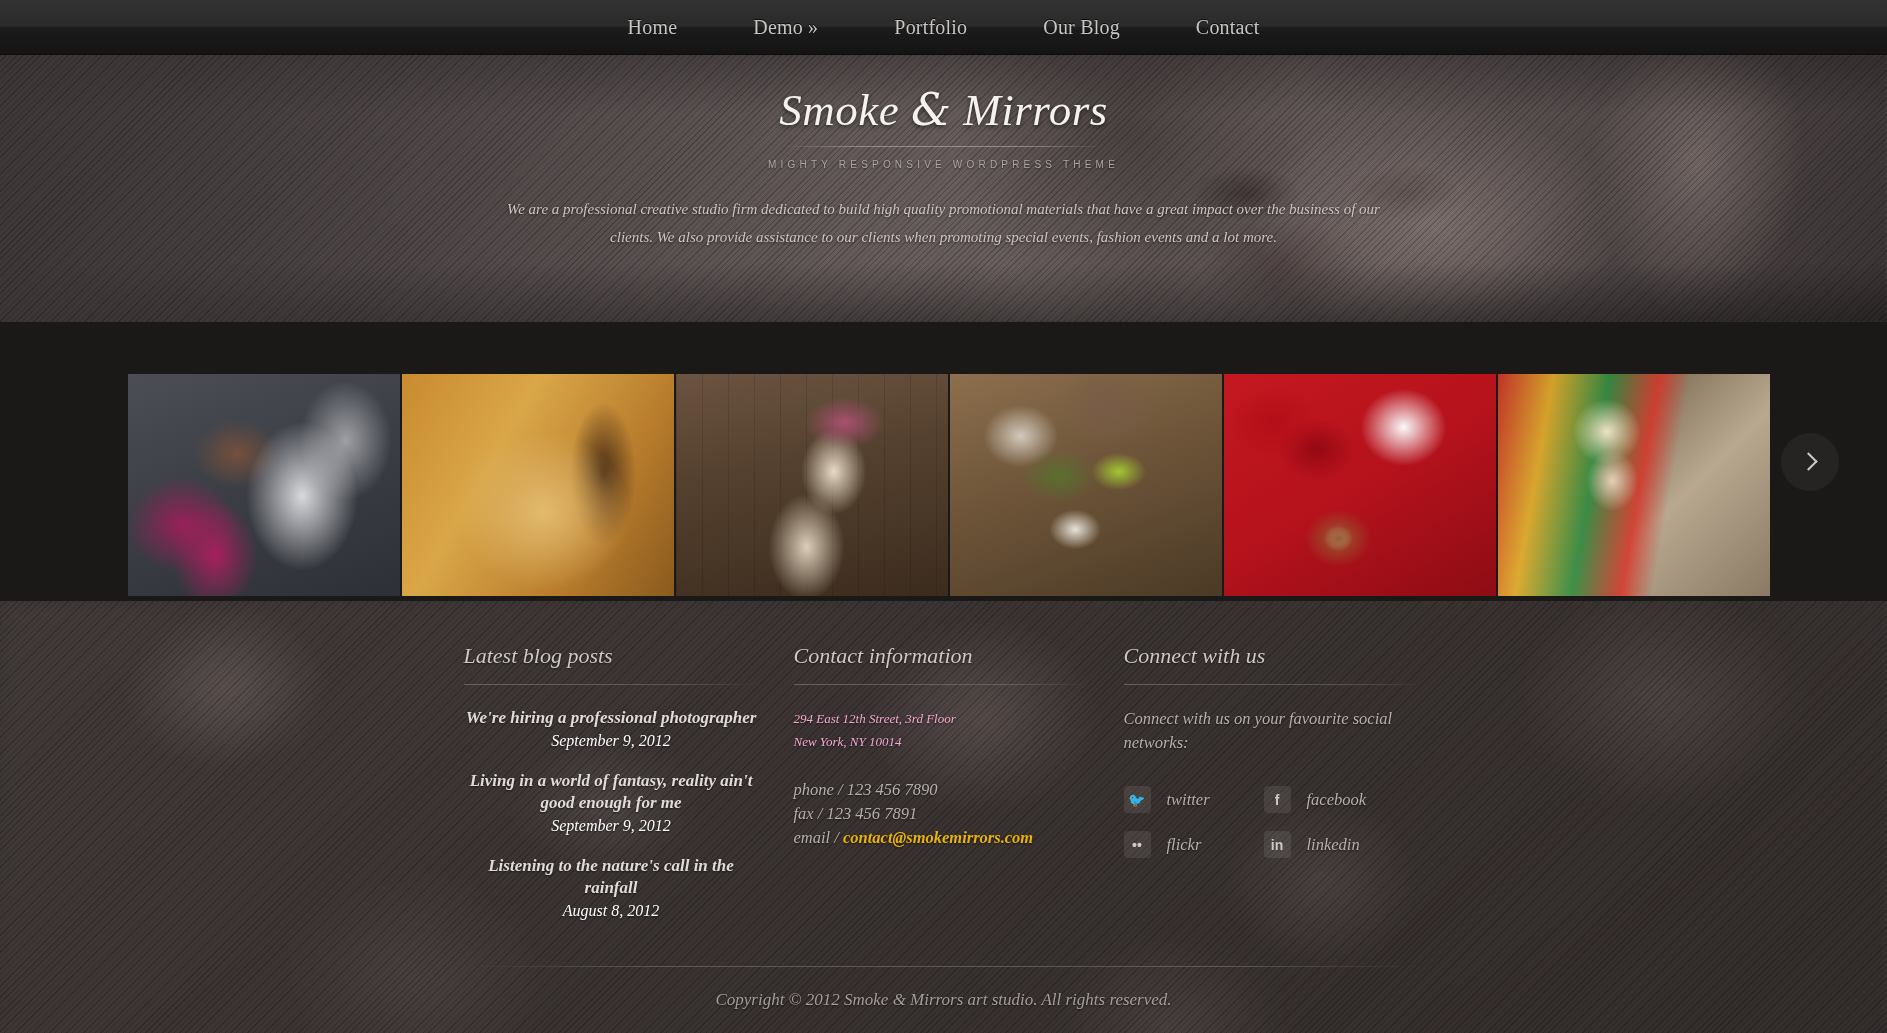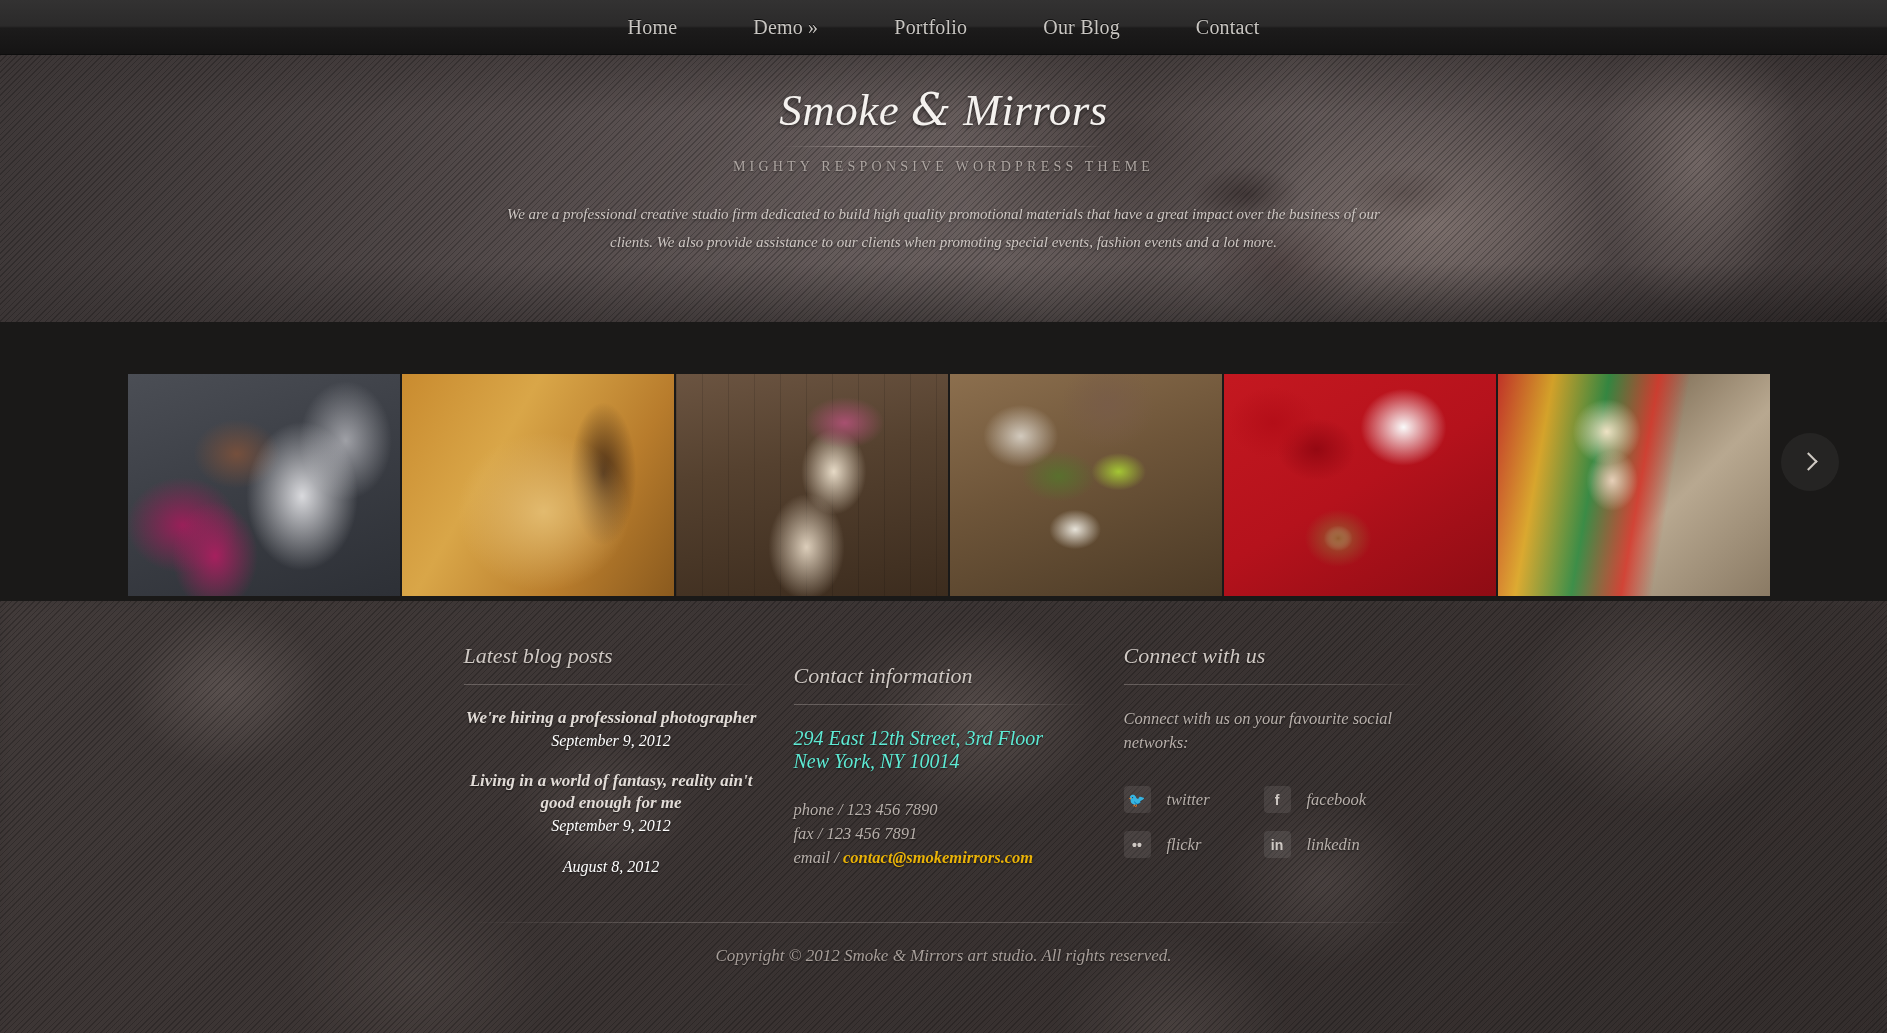--- a/index.html
+++ b/index.html
@@ -86,22 +86,22 @@
     text-align:center;
   }
   .hero-title .amp{ font-family:"DejaVu Serif", serif; font-style:italic; }
   .hero-rule{
     width:325px; height:1px;
     margin:13px auto 0;
     background:linear-gradient(90deg, rgba(215,205,200,0) 0%, rgba(215,205,200,.45) 25%, rgba(215,205,200,.45) 75%, rgba(215,205,200,0) 100%);
   }
   .hero-sub{
     margin-top:12px;
-    font-family:Liberation Serif, serif;
-    font-size:14px;
+    font-family:Liberation Sans, sans-serif;
+    font-size:10px;
     letter-spacing:4.2px;
     color:#aea6a2;
     text-transform:uppercase;
     text-shadow:0 1px 2px rgba(0,0,0,.5);
   }
   .hero-para{
     margin:25px auto 0;
     width:900px;
     font-size:15px;
     font-style:italic;
@@ -216,21 +216,21 @@
     z-index:1;
   }
   .footer-inner{
     position:relative; z-index:5;
     width:960px;
     margin:0 auto;
     padding-top:42px;
     display:flex;
   }
   .fcol{ width:330px; padding-right:35px; }
-  .fcol.c2{ width:330px;margin-top:20px; }
+  .fcol.c2{ width:330px; }
   .fcol.c3{ width:300px; padding-right:0; }
   .fhead{
     font-size:22px; font-style:italic;
     color:#cfc8c3;
     text-shadow:0 1px 2px rgba(0,0,0,.6);
     padding-bottom:15px;
   }
   .fdiv{
     height:1px;
     background:linear-gradient(90deg, rgba(210,200,195,.3) 0%, rgba(210,200,195,.22) 75%, rgba(210,200,195,0) 100%);
@@ -242,22 +242,22 @@
     color:#e2dcd7; line-height:22px;
     cursor:pointer;
     text-shadow:0 1px 2px rgba(0,0,0,.6);
   }
   .post-date{
     font-size:16px; font-style:italic;
     color:#ffffff; line-height:23px;
     text-shadow:0 1px 2px rgba(0,0,0,.6);
   }
   .caddr{
-    font-size:20px; font-style:italic;
-    color:#5eead4; line-height:23px;
+    font-size:13px; font-style:italic;
+    color:#f9a8d4; line-height:23px;
     text-shadow:0 1px 2px rgba(0,0,0,.6);
   }
   .cblock{ margin-top:25px; }
   .cline{
     font-size:16.5px; font-style:italic;
     color:#b8b0ab; line-height:24px;
     text-shadow:0 1px 2px rgba(0,0,0,.6);
   }
   .cline b{ color:#eab308; font-weight:bold; cursor:pointer; }
   .ctext{
@@ -368,20 +368,21 @@
 
       <div class="post">
         <div class="post-title">We're hiring a professional photographer</div>
         <div class="post-date">September 9, 2012</div>
       </div>
       <div class="post">
         <div class="post-title">Living in a world of fantasy, reality ain't good enough for me</div>
         <div class="post-date">September 9, 2012</div>
       </div>
       <div class="post">
+        <div class="post-title">Listening to the nature's call in the rainfall</div>
         <div class="post-date">August 8, 2012</div>
       </div>
     </div>
 
     <div class="fcol c2">
       <div class="fhead">Contact information</div>
       <div class="fdiv"></div>
 
       <div class="caddr">294 East 12th Street, 3rd Floor</div>
       <div class="caddr">New York, NY 10014</div>

